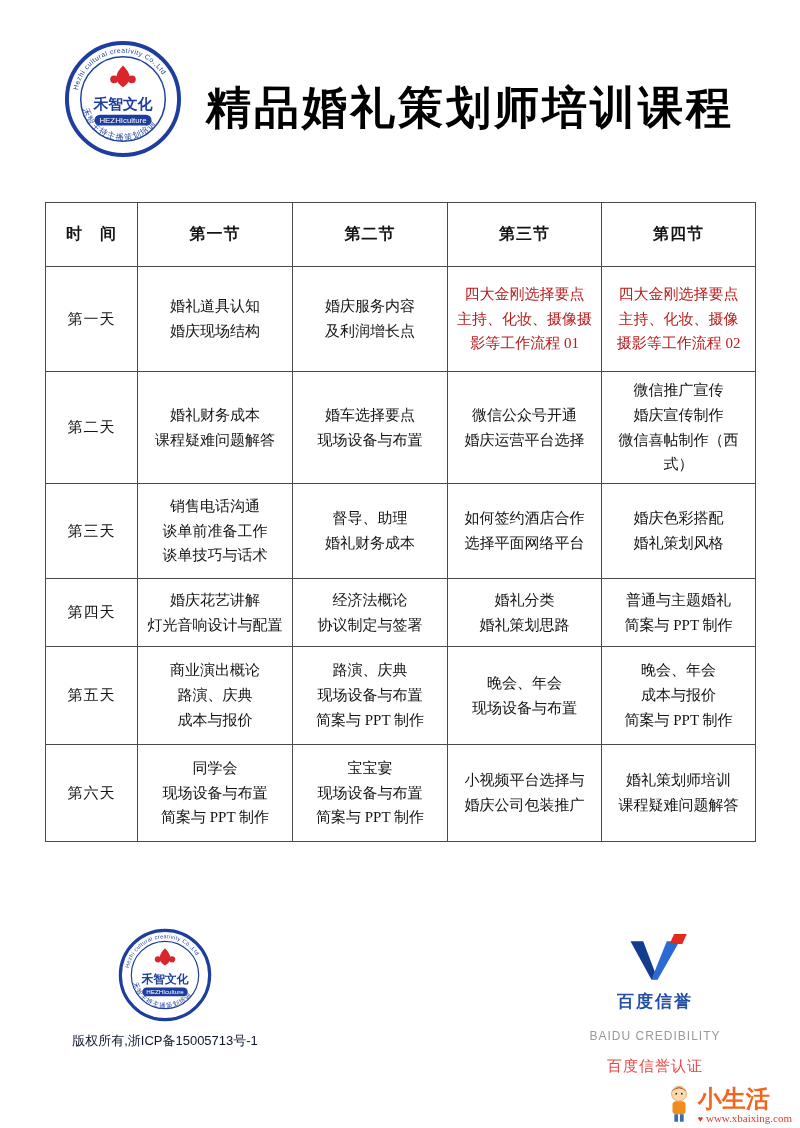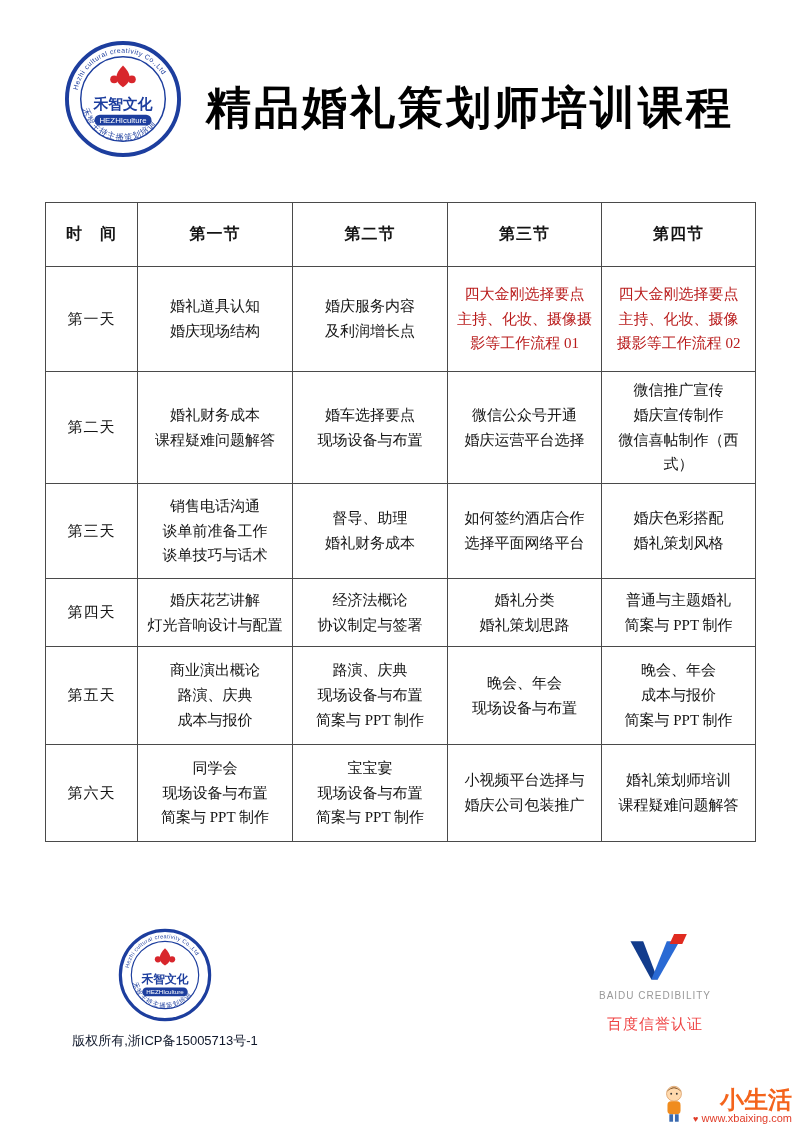--- a/index.html
+++ b/index.html
@@ -48,27 +48,27 @@
 
   
   .footer-left  { position: absolute; left: 55px;  top: 928px; width: 220px; text-align: center; }
   .footer-center{ position: absolute; left: 288px; top: 930px; width: 274px; text-align: center; }
   .footer-right { position: absolute; left: 560px; top: 934px; width: 190px; text-align: center; }
   .icp-caption { margin-top: 6px; font-size: 13px; color: #0f172a; }
   .police-badge { width: 76px; height: 84px; display: inline-block; }
   .police-caption { margin-top: 10px; font-size: 16px; font-weight: bold; color: #000; }
   .baidu-icon { width: 64px; height: 50px; display: inline-block; }
   .baidu-title { font-size: 17px; font-weight: bold; color: #244fa2; letter-spacing: 2px; margin-top: 2px; }
-  .baidu-sub { font-size: 10px; color: #999; letter-spacing: 1px; margin-top: 2px; }
+  .baidu-sub { font-size: 12px; color: #999; letter-spacing: 1px; margin-top: 16px; }
   .baidu-caption { font-size: 15px; color: #ef4444; margin-top: 14px; letter-spacing: 1px; }
 
   
   .watermark { position: absolute; right: 8px; bottom: 4px; display: flex; align-items: flex-end; gap: 5px; }
   .mascot { width: 28px; height: 40px; }
-  .wm-text { text-align: right; }
+  .wm-text { text-align: left; font-family: Liberation Serif, serif; }
   .wm-title { font-size: 24px; font-weight: bold; color: #f4641c; line-height: 1.05; }
   .wm-url { font-size: 11px; color: #e03c28; }
   .wm-url .heart { font-size: 9px; }
 </style>
 </head>
 <body>
 
 <div class="page">
 
   <svg class="logo-header" viewBox="0 0 120 120">
@@ -218,20 +218,21 @@
     <div class="icp-caption">版权所有,浙ICP备15005713号-1</div>
   </div>
 
 
   <div class="footer-right">
     <svg class="baidu-icon" viewBox="0 0 70 55">
       <polygon points="8,8 22,8 38,50 31,50" fill="#123c8c"></polygon>
       <polygon points="62,8 48,8 31,50 38,50" fill="#2a6ad4"></polygon>
       <polygon points="56,0 70,0 65,11 51,11" fill="#e02b20"></polygon>
     </svg>
+    <div class="baidu-title">百度信誉</div>
     <div class="baidu-sub">BAIDU CREDIBILITY</div>
     <div class="baidu-caption">百度信誉认证</div>
   </div>
 
   <div class="watermark">
     <svg class="mascot" viewBox="0 0 30 42">
       <circle cx="15" cy="10" r="8" fill="#ffd9ad" stroke="#d89a60" stroke-width="0.8"></circle>
       <path d="M7 8 Q15 -2 23 8 Q19 4 15 4 Q11 4 7 8 Z" fill="#8a5a2a"></path>
       <circle cx="12" cy="10" r="1" fill="#333"></circle>
       <circle cx="18" cy="10" r="1" fill="#333"></circle>

